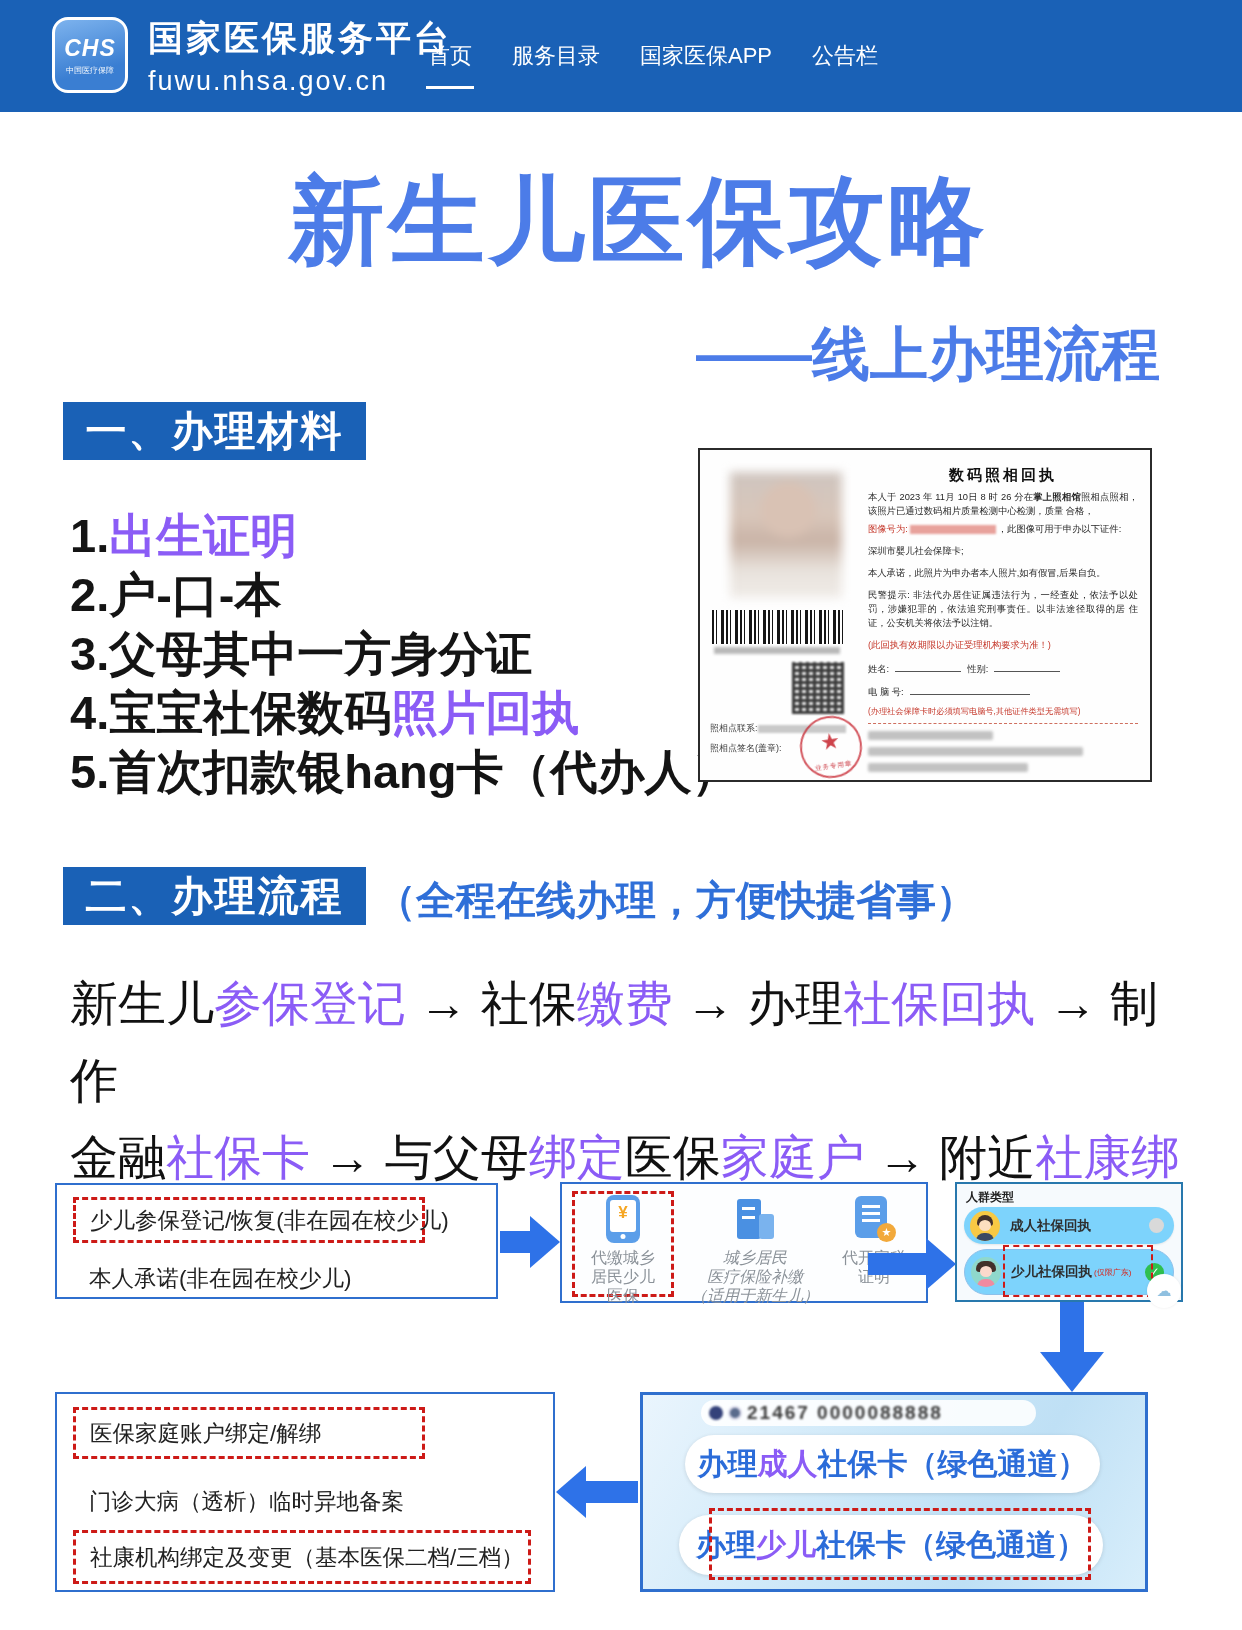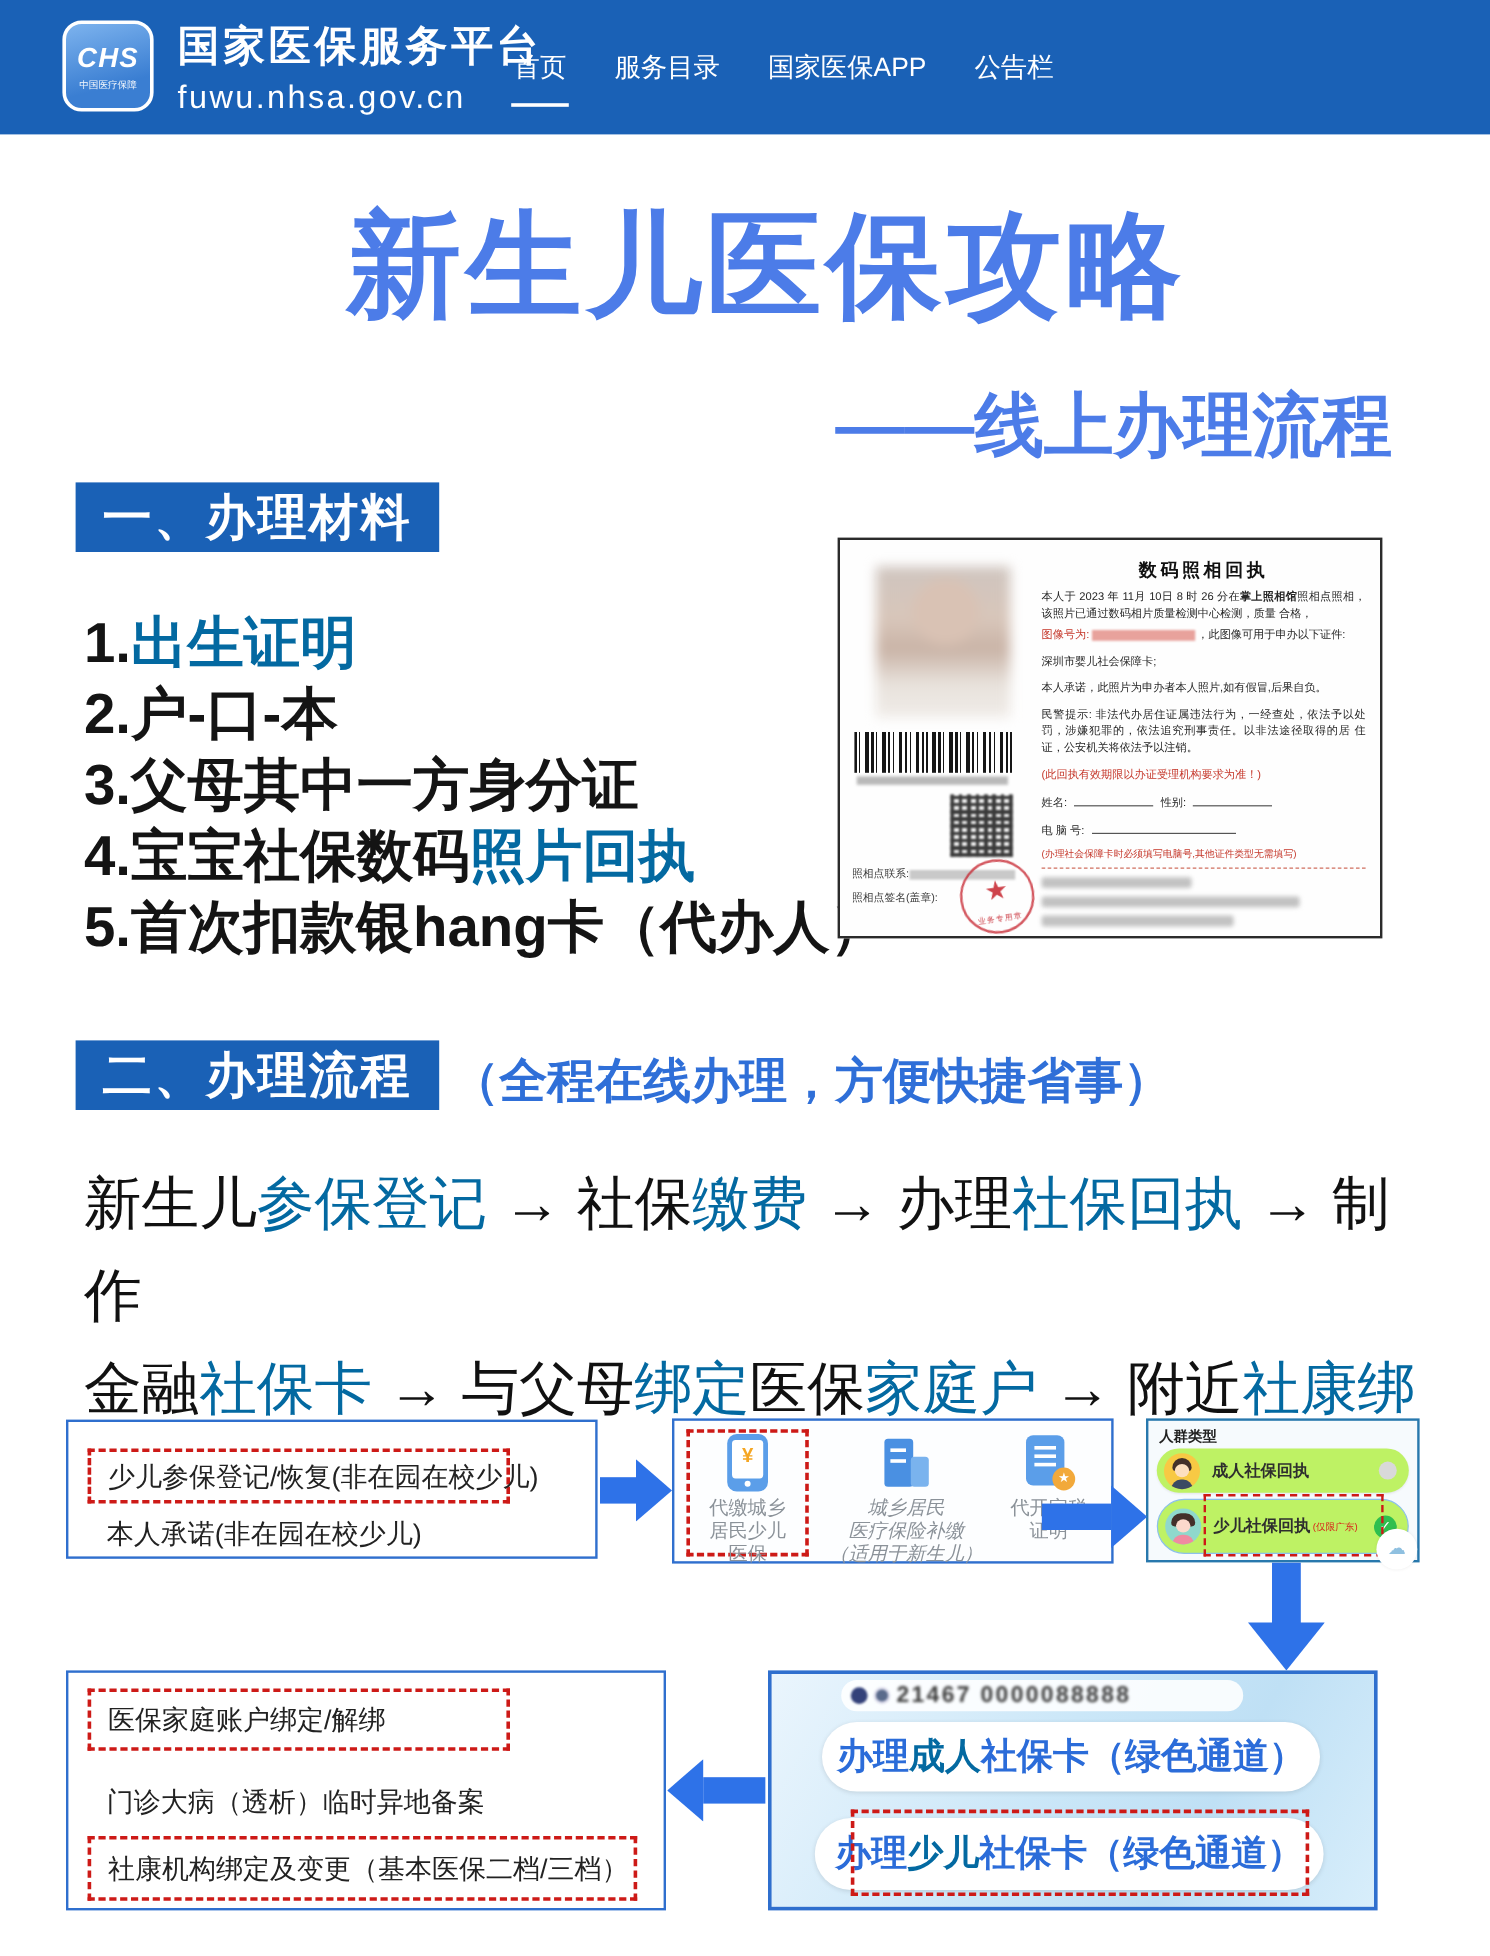--- a/index.html
+++ b/index.html
@@ -30,21 +30,21 @@
   .sub-title { position:absolute; top:316px; right:82px; font-size:58px; font-weight:900; color:#4c7ce8; }
   
   .sec-head { position:absolute; width:303px; height:58px; background:#1a61b6; color:#fff;
     font-size:41px; font-weight:800; text-align:center; line-height:58px; letter-spacing:2px; }
   .sec1 { left:63px; top:402px; }
   .sec2 { left:63px; top:867px; }
   .sec2-note { position:absolute; left:376px; top:873px; font-size:40px; font-weight:800; color:#2f6fd8; }
   
   .materials { position:absolute; left:70px; top:506px; font-size:47px; font-weight:700; color:#141414; }
   .materials .mi { line-height:59px; white-space:nowrap; }
-  .red { color:#0369a1; }
+  .red { color:#8b5cf6; }
   
   .doc { position:absolute; left:698px; top:448px; width:454px; height:334px; background:#fefefe;
     border:2px solid #2b2b2b; }
   .doc-photo { position:absolute; left:30px; top:22px; width:112px; height:126px;
     background:
       radial-gradient(circle at 52% 30%, #d9c2b4 0 26%, transparent 27%),
       linear-gradient(180deg,#cfc5bf 0%,#d8c6ba 35%,#c9b3a6 55%,#e8e2dc 78%,#f0ece8 100%);
     filter:blur(5px); }
   .doc-barcode { position:absolute; left:12px; top:160px; width:132px; height:34px;
     background:repeating-linear-gradient(90deg,#161616 0 2px,#fff 2px 4px,#161616 4px 5px,#fff 5px 9px,#161616 9px 12px,#fff 12px 14px);
@@ -73,21 +73,21 @@
   .u { display:inline-block; width:66px; height:10px; border-bottom:1px solid #555; margin:0 6px; }
   .u-long { width:120px; }
   .dotline { margin-top:4px; border-top:1.5px dashed #cf6f5f; width:100%; }
   .gbar { background:#c2c2c2; filter:blur(1.6px); border-radius:2px; height:9px; margin-top:7px; }
   
   .flow { position:absolute; left:70px; top:965px; width:1115px; font-size:48px; font-weight:400; color:#111; line-height:77px; }
   
   .panel { position:absolute; background:#fff; border:2.5px solid #2f6fce; }
   .panelA { left:55px; top:1183px; width:443px; height:116px; }
   .dashbox { position:absolute; border:3px dashed #cd1a17; display:flex; align-items:center; }
-  .pa-d1 { left:16px; top:22px; width:352px; height:46px; padding-left:14px; }
+  .pa-d1 { left:16px; top:12px; width:352px; height:46px; padding-left:14px; }
   .menu-label { font-size:22.5px; color:#222; white-space:nowrap; }
   .pa-i2 { position:absolute; left:32px; top:78px; }
   .panelB { left:560px; top:1182px; width:368px; height:121px; background:#fdfeff; }
   .pb-dash { left:10px; top:7px; width:102px; height:106px; }
   .pb-col { position:absolute; top:10px; display:flex; flex-direction:column; align-items:center; }
   .pb-c1 { left:22px; width:78px; }
   .pb-c2 { left:128px; width:130px;font-style:italic; }
   .pb-c3 { left:262px; width:100px; }
   .pb-line { font-size:16px; line-height:19px; color:#8b9299; white-space:nowrap; }
   .pb-icon { height:50px; display:flex; align-items:center; justify-content:center; margin-bottom:4px; }
@@ -101,21 +101,21 @@
   .icon-building .b1::before { top:8px; } .icon-building .b1::after { top:17px; }
   .icon-building .b2 { position:absolute; right:4px; bottom:3px; width:15px; height:25px; background:#7ab3ee; border-radius:3px; }
   .icon-doc { position:relative; width:46px; height:48px; }
   .icon-doc .d1 { position:absolute; left:4px; top:1px; width:32px; height:42px; background:#5b9ee9; border-radius:6px; }
   .icon-doc .d1::before { content:""; position:absolute; left:7px; top:9px; width:18px; height:3px; background:#fff;
     box-shadow:0 7px 0 #fff, 0 14px 0 #fff; }
   .icon-doc .d-star { position:absolute; right:1px; bottom:1px; width:19px; height:19px; background:#f2a93b; border-radius:50%;
     color:#fff; font-size:11px; line-height:19px; text-align:center; }
   .panelC { left:955px; top:1182px; width:228px; height:120px; border-color:#2878ad; background:#f6fafd; }
   .pc-title { position:absolute; left:9px; top:5px; font-size:12px; font-weight:800; color:#222; }
-  .pc-row { position:absolute; left:7px; width:210px; background:#bef264; display:flex; align-items:center; }
+  .pc-row { position:absolute; left:7px; width:210px; background:#7dd3fc; display:flex; align-items:center; }
   .pc-r1 { top:23px; height:37px; border-radius:19px; box-shadow:0 1px 2px rgba(0,0,0,.08); }
   .pc-r2 { top:65px; height:46px; border-radius:23px; border:1.5px solid #8cc0ea; }
   .pc-label { font-size:13.5px; font-weight:800; color:#2e2e2e; margin-left:10px; white-space:nowrap; }
   .pc-tag { font-size:8px; color:#d8231a; margin-left:2px; }
   .avatar { position:relative; width:30px; height:30px; border-radius:50%; overflow:hidden; margin-left:6px; flex:none; }
   .avatar.adult { background:#f8c944; }
   .avatar.child { background:#8fd8cc; }
   .avatar .hair { position:absolute; top:4px; left:7px; width:16px; height:11px; border-radius:8px 8px 3px 3px; background:#43302a; }
   .avatar.child .hair { left:5px; width:20px; }
   .avatar .face { position:absolute; top:9px; left:9px; width:12px; height:11px; border-radius:50%; background:#fddfc0; }

